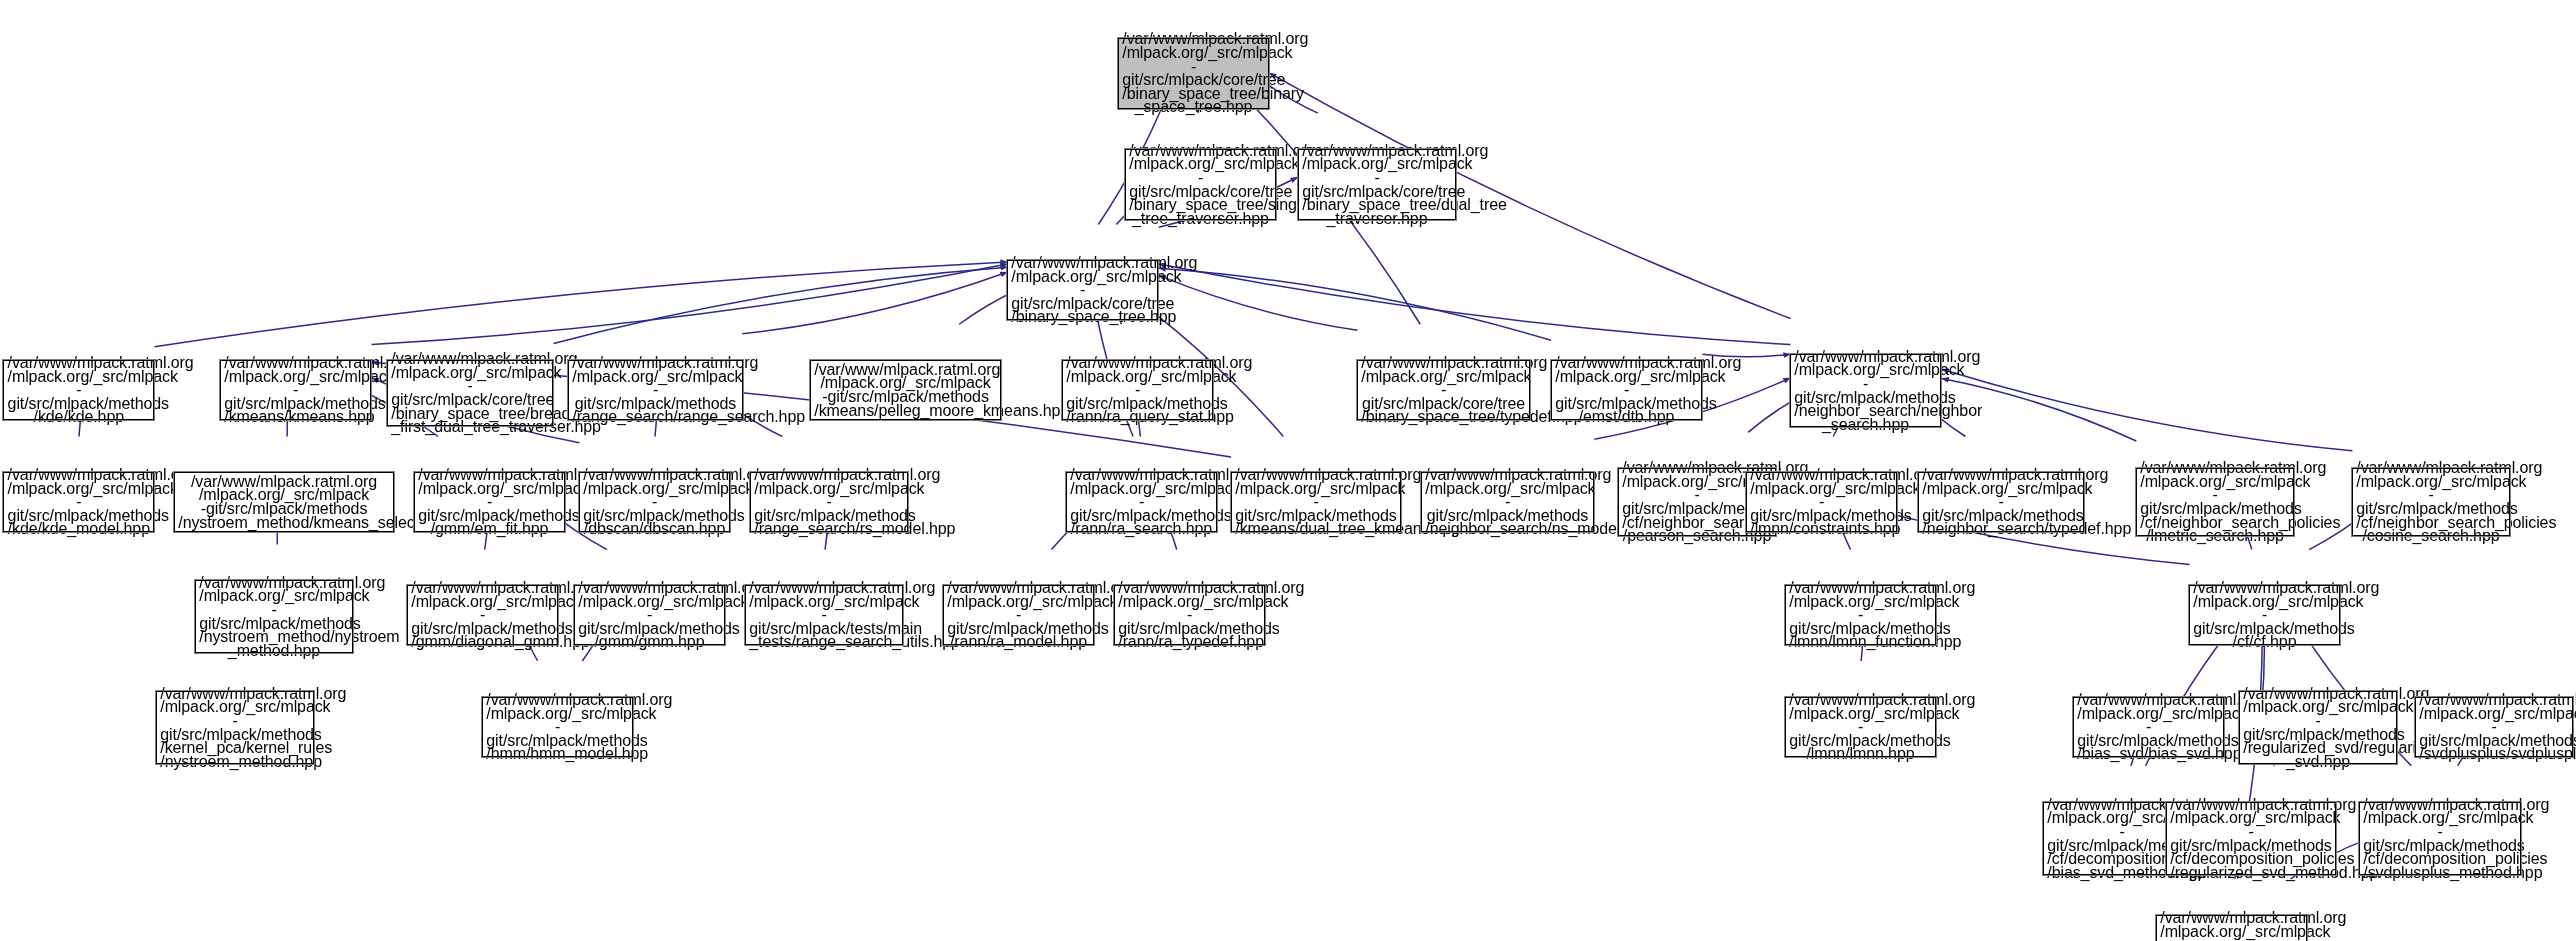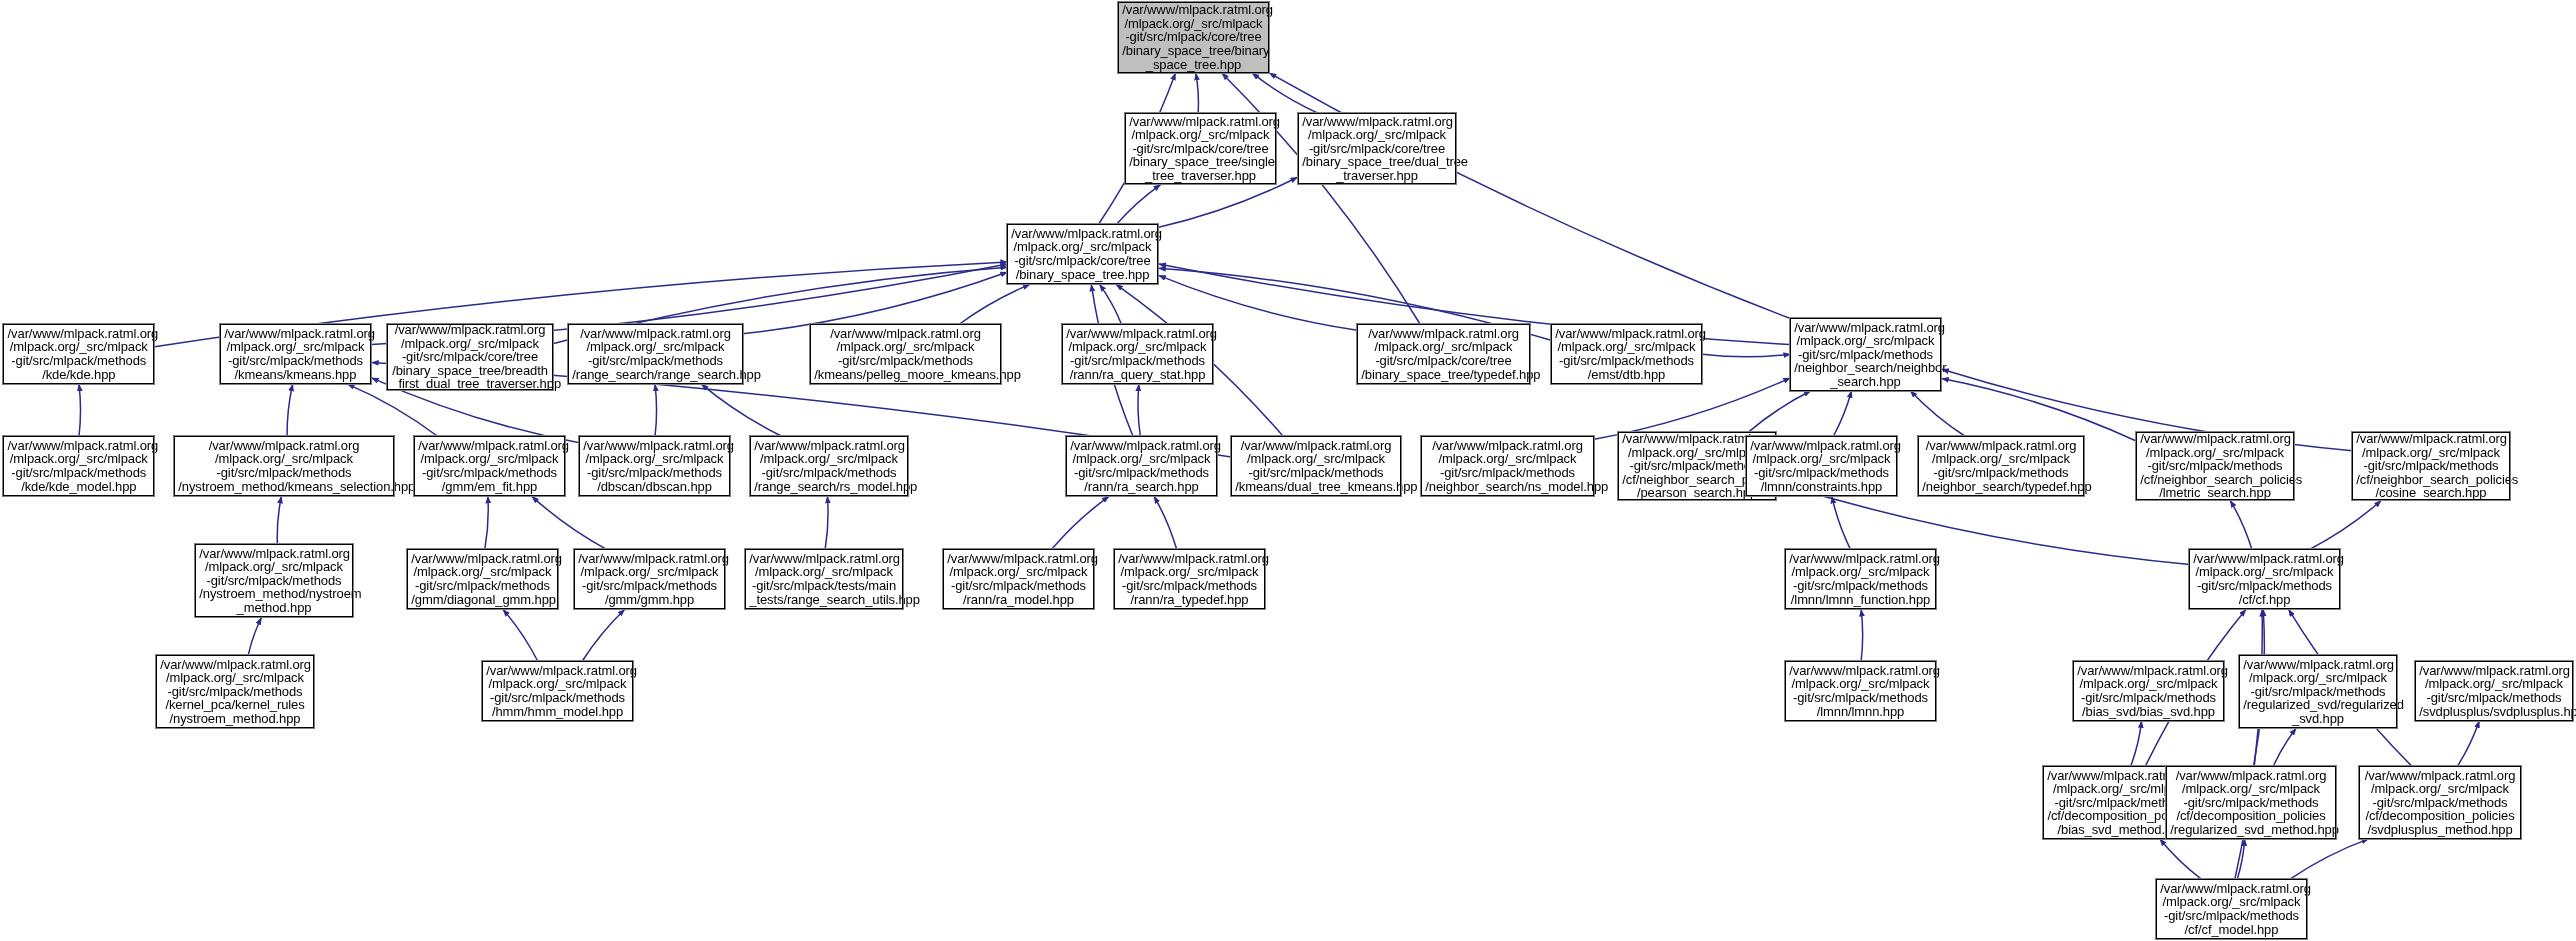--- a/index.html
+++ b/index.html
@@ -29,26 +29,27 @@
     box-sizing: border-box;
     background: #ffffff;
     border: 0.8px solid #000000;
     outline: 0.8px solid #808080;
     outline-offset: 0px;
     display: flex;
     align-items: center;
     justify-content: center;
     text-align: center;
     color: #000000;
-    font-size: 13px;
+    font-size: 16px;
     line-height: 13.6px;
     letter-spacing: -0.1px;
     white-space: pre-line;
     padding: 1.7px 3.3px;
     z-index: 2;
+    margin-top: 36px;
   }
   .node.root {
     background: #bfbfbf;
   }
   .node span {
     display: block;
     width: 100%;
   }
 </style>
 </head>

